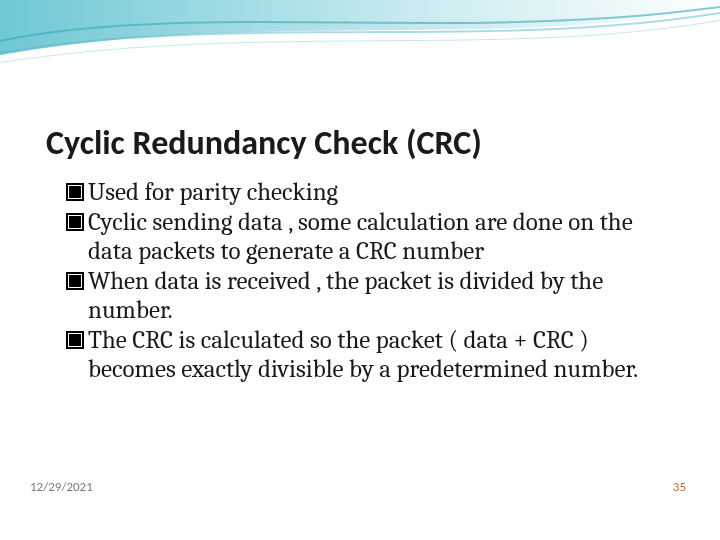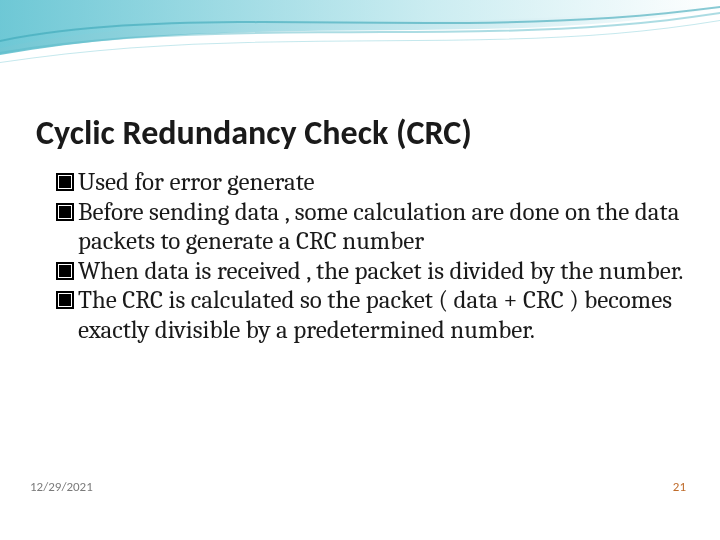--- a/index.html
+++ b/index.html
@@ -6,21 +6,21 @@
   html, body { width: 720px; height: 540px; overflow: hidden; }
   body {
     background: #ffffff;
     font-family: Cambria, Georgia, 'Times New Roman', serif;
     position: relative;
   }
   .slide {
     width: 720px;
     height: 508px;
     position: relative;
-    padding: 2px;
+    padding: 12px;
   }
   .swoosh {
     position: absolute;
     top: 0;
     left: 0;
     width: 720px;
     height: 90px;
     z-index: 0;
   }
   .content {
@@ -105,33 +105,33 @@
     <path d="M0,52 C230,12 480,50 720,12 L720,14 C480,52 230,14 0,54 Z" fill="#59b9c8" opacity="0.5"></path>
     <path d="M0,62 C260,22 500,58 720,20 L720,21 C500,59 260,23 0,63 Z" fill="#7ecdd8" opacity="0.45"></path>
   </svg>
 
   <div class="content">
     <h1 class="title">Cyclic Redundancy Check (CRC)</h1>
 
     <div class="bullets">
       <div class="bullet">
         <span class="marker"></span>
-        <span class="text">Used for error generate</span>
+        <span class="text">Used for parity checking</span>
       </div>
       <div class="bullet">
         <span class="marker"></span>
-        <span class="text">Before sending data , some calculation are done on the data packets to generate a  CRC number</span>
+        <span class="text">Cyclic sending data , some calculation are done on the data packets to generate a  CRC number</span>
       </div>
       <div class="bullet">
         <span class="marker"></span>
         <span class="text">When data is received , the packet is divided by the number.</span>
       </div>
       <div class="bullet">
         <span class="marker"></span>
         <span class="text">The CRC is calculated so the packet ( data + CRC ) becomes exactly divisible by a predetermined number.</span>
       </div>
     </div>
   </div>
 
   <div class="footer-date">12/29/2021</div>
-  <div class="footer-page">21</div>
+  <div class="footer-page">35</div>
 
 </div>
 
 </body></html>

